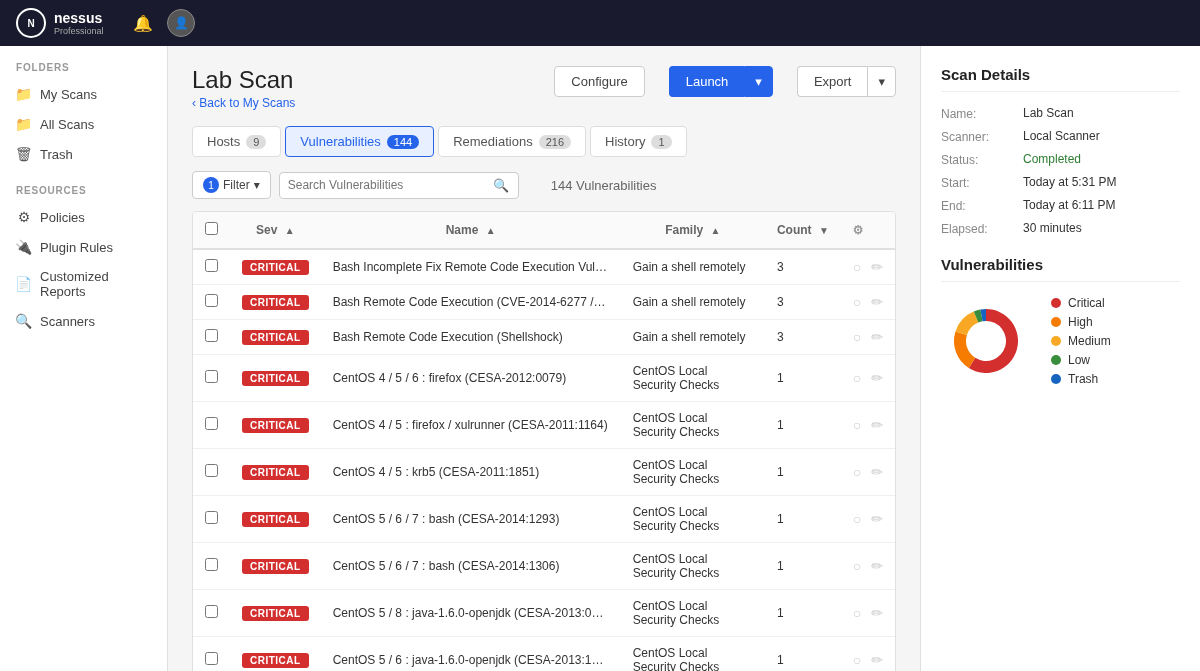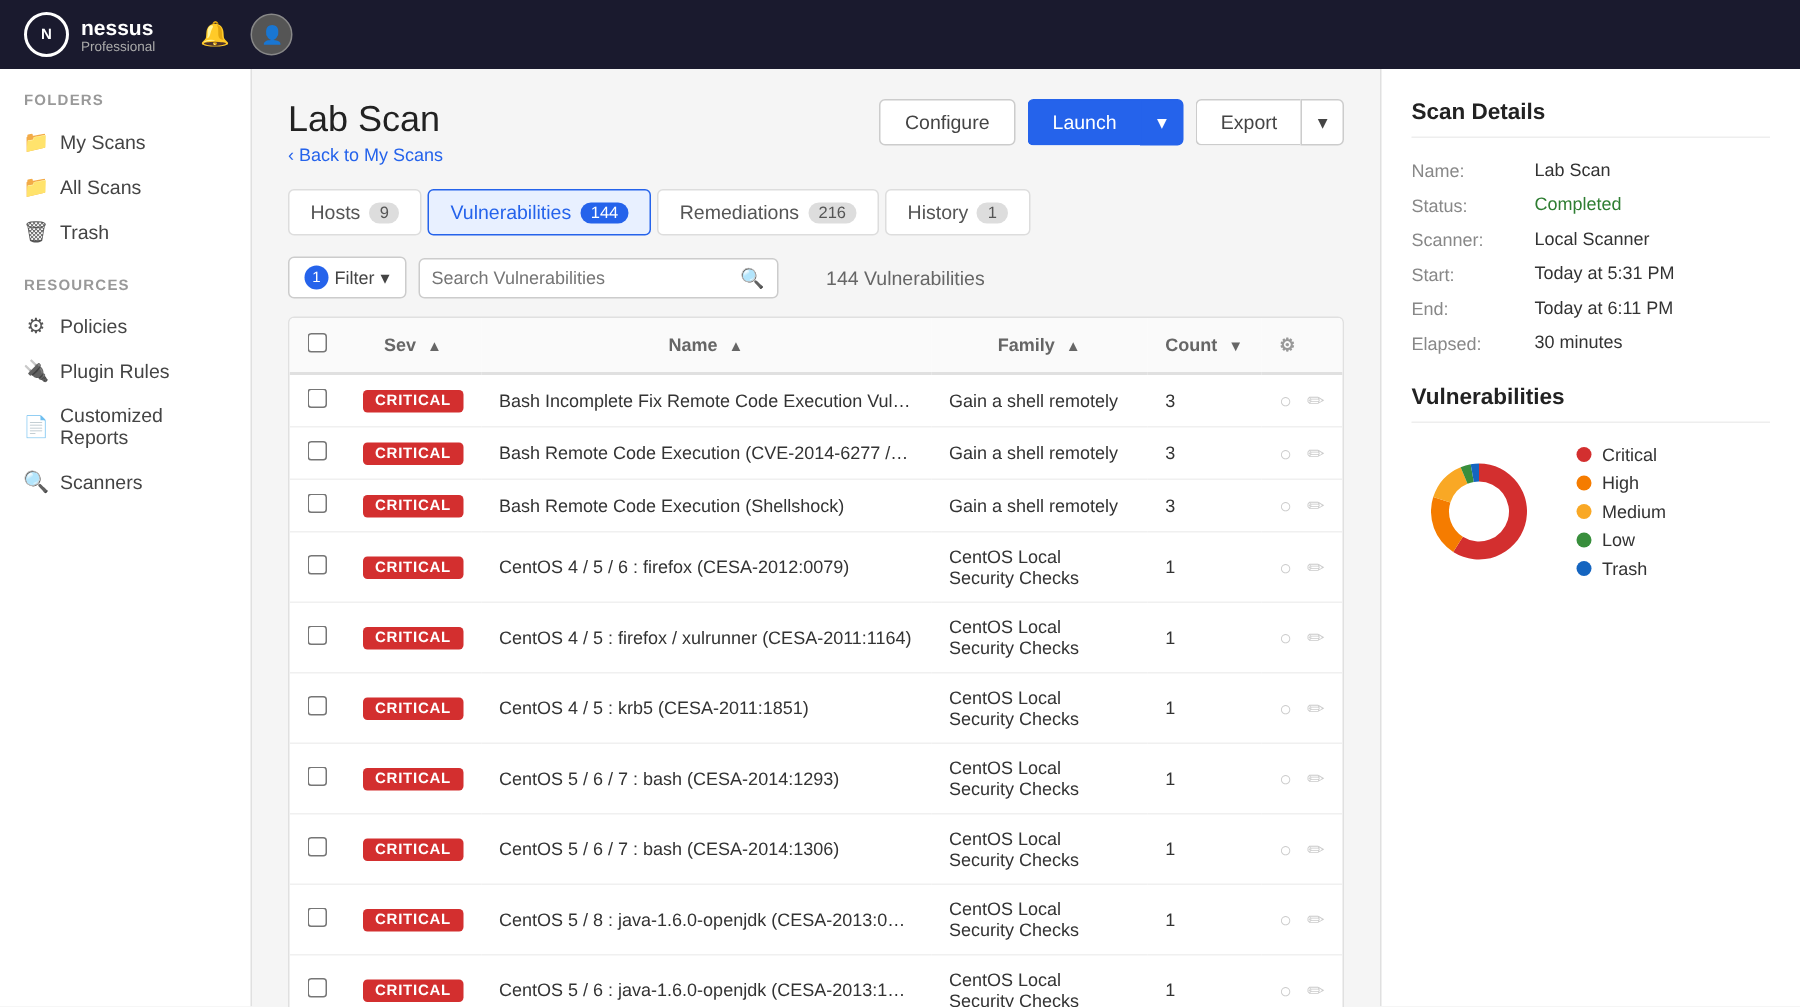--- a/index.html
+++ b/index.html
@@ -24,21 +24,21 @@
     .sidebar { width: 168px; background: #fff; border-right: 1px solid #e0e0e0; padding: 16px 0; flex-shrink: 0; overflow-y: auto; }
     .sidebar-section-label { color: #999; font-size: 10px; font-weight: 600; letter-spacing: 0.8px; text-transform: uppercase; padding: 0 16px 6px; }
     .sidebar-item { display: flex; align-items: center; gap: 8px; padding: 7px 16px; cursor: pointer; color: #444; font-size: 13px; }
     .sidebar-icon { width: 16px; height: 16px; display: inline-flex; align-items: center; justify-content: center; font-size: 14px; color: #555; flex-shrink: 0; }
     .sidebar-divider { height: 16px; }
 
     
     .page-header { display: flex; align-items: flex-start; justify-content: space-between; margin-bottom: 16px; }
     .page-title-area h1 { font-size: 24px; font-weight: 400; color: #222; }
     .back-link { color: #2563eb; font-size: 12px; cursor: pointer; text-decoration: none; display: inline-block; margin-top: 2px; }
-    .header-actions { display: flex; gap: 8px; align-items: flex-start; }
+    .header-actions { display: flex; gap: 24px; align-items: flex-start; }
     .btn { padding: 7px 16px; border-radius: 4px; font-size: 13px; cursor: pointer; border: 1px solid transparent; font-weight: 500; }
     .btn-default { background: #fff; border-color: #ccc; color: #444; }
     .btn-primary { background: #2563eb; color: #fff; border-color: #2563eb; }
     .btn-group { display: flex; }
     .btn-group .btn { border-radius: 0; border-right-width: 0; }
     .btn-group .btn:first-child { border-radius: 4px 0 0 4px; }
     .btn-group .btn-dropdown { border-radius: 0 4px 4px 0; border-right-width: 1px; padding: 7px 10px; }
 
     
     .tabs { display: flex; gap: 4px; margin-bottom: 14px; }
@@ -392,26 +392,26 @@
       </div>
     </div>
 
     <div class="right-panel">
       <div class="panel-section-title">Scan Details</div>
       <div class="detail-row">
         <span class="detail-label">Name:</span>
         <span class="detail-value">Lab Scan</span>
       </div>
       <div class="detail-row">
+        <span class="detail-label">Scanner:</span>
+        <span class="detail-value">Local Scanner</span>
+      </div>
+      <div class="detail-row">
         <span class="detail-label">Status:</span>
         <span class="detail-value completed">Completed</span>
-      </div>
-      <div class="detail-row">
-        <span class="detail-label">Scanner:</span>
-        <span class="detail-value">Local Scanner</span>
       </div>
       <div class="detail-row">
         <span class="detail-label">Start:</span>
         <span class="detail-value">Today at 5:31 PM</span>
       </div>
       <div class="detail-row">
         <span class="detail-label">End:</span>
         <span class="detail-value">Today at 6:11 PM</span>
       </div>
       <div class="detail-row">

